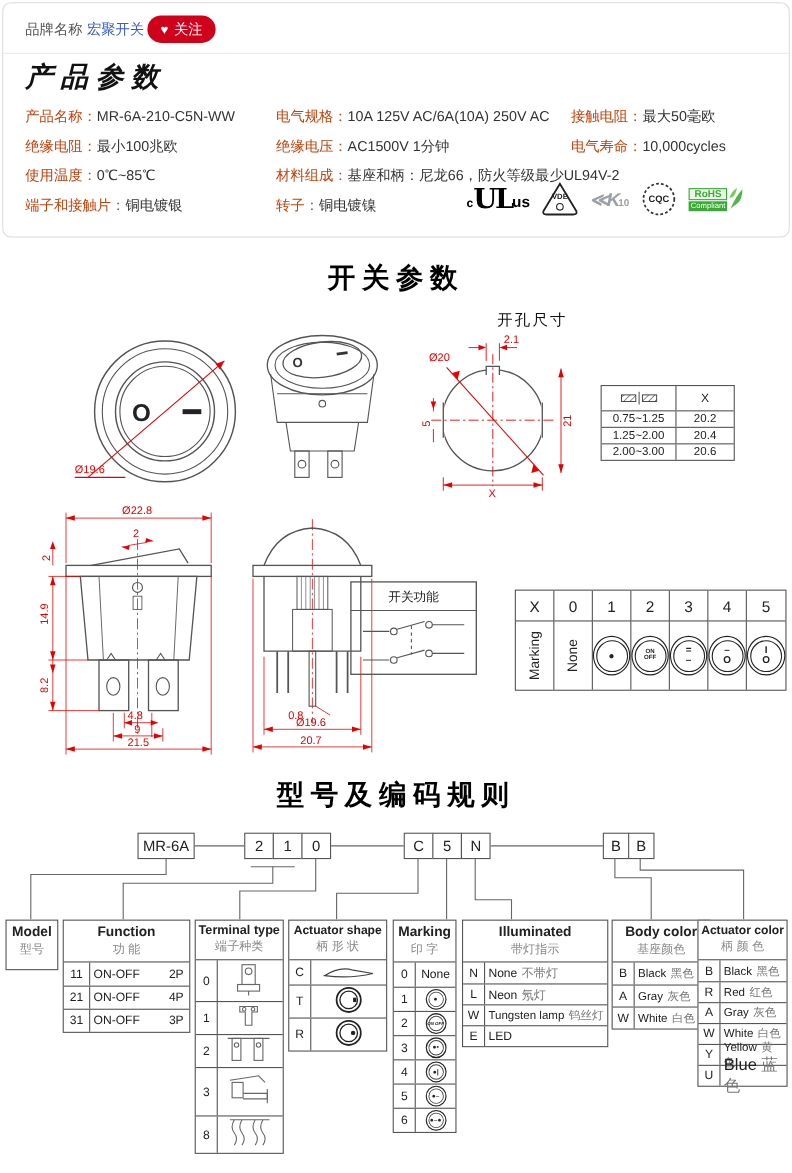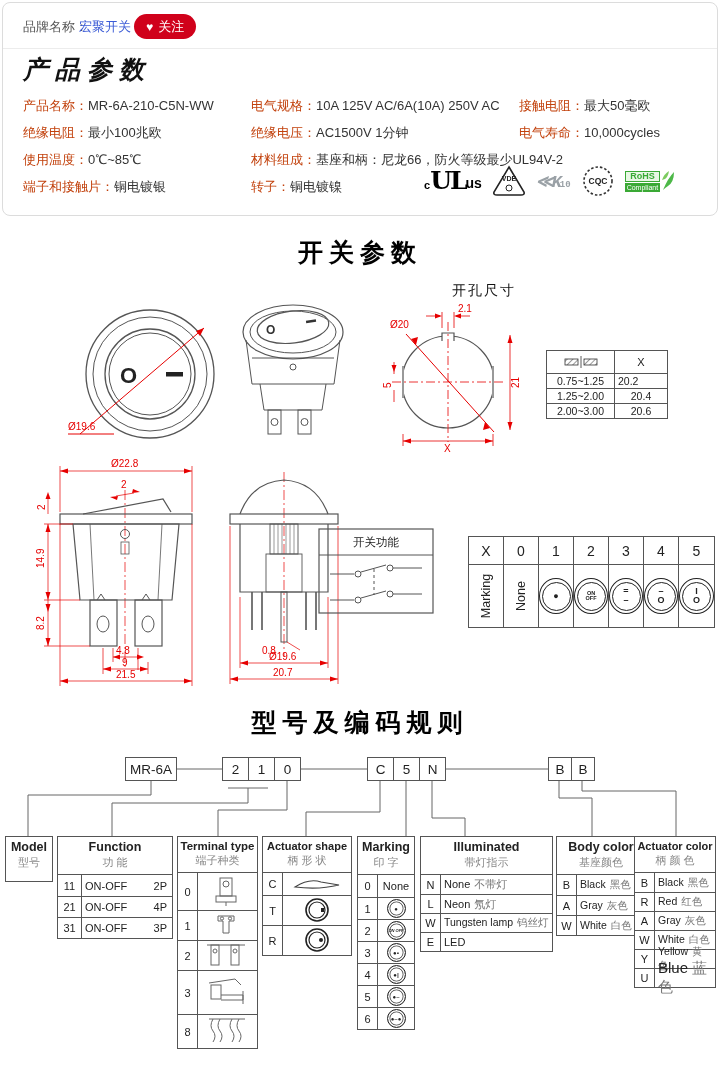--- a/index.html
+++ b/index.html
@@ -20,21 +20,21 @@
   .spec{position:absolute;font-size:13px;color:#333;white-space:nowrap;}
   .spec .lab{color:#c2410c;}
 
   
   .certs{position:absolute;left:421px;top:158px;width:250px;height:40px;display:flex;align-items:center;gap:10px;}
   .cul{display:flex;align-items:flex-end;color:#000;}
   .cul .c{font-size:11px;font-weight:bold;}
   .cul .ul{font-size:25px;font-weight:900;font-family:"DejaVu Serif",serif;letter-spacing:-2px;line-height:.8;}
   .cul .us{font-size:14px;font-weight:bold;}
   .cqc-wrap,.vde-wrap,.enec-wrap,.rohs-wrap{display:flex;align-items:center;}
-  .enec{color:#9aa1a6;font-weight:900;font-style:italic;font-size:17px;letter-spacing:-2px;font-family:Liberation Mono, monospace;}
+  .enec{color:#9aa1a6;font-weight:900;font-style:italic;font-size:17px;letter-spacing:-2px;}
   .enec .n10{font-size:9px;font-style:normal;letter-spacing:0;}
   .rohs{background:#fff;color:#3aa935;text-align:center;line-height:1;}
   .rohs .l1{font-size:9px;font-weight:bold;background:#e8f7e4;border:1px solid #3aa935;padding:0 2px;}
   .rohs .l2{font-size:7px;background:#3aa935;color:#fff;padding:1px 2px;margin-top:1px;}
 
   
   .h1{position:absolute;left:0;width:720px;text-align:center;font-size:25px;font-weight:bold;color:#000;letter-spacing:6px;}
 
   
   .ctable{position:absolute;border:1px solid #555;background:#fff;font-size:11px;color:#222;box-sizing:border-box;}
@@ -216,21 +216,21 @@
             </defs>
           <rect x="1" y="3" width="13" height="6" fill="url(#hatch)" stroke="#333" stroke-width="0.8"></rect>
           <rect x="20" y="3" width="13" height="6" fill="url(#hatch)" stroke="#333" stroke-width="0.8"></rect>
           <line x1="17" y1="0" x2="17" y2="12" stroke="#333" stroke-width="0.8"></line>
         </svg>
       </span>
       <span class="tc grow" style="text-align:center">X</span>
     </div>
     <div class="trow" style="height:15px;font-size:10.5px">
       <span class="tc code" style="width:68px">0.75~1.25</span>
-      <span class="tc grow" style="">20.2</span>
+      <span class="tc grow" style="text-align:center">20.2</span>
     </div>
     <div class="trow" style="height:15px;font-size:10.5px">
       <span class="tc code" style="width:68px">1.25~2.00</span>
       <span class="tc grow" style="text-align:center">20.4</span>
     </div>
     <div class="trow" style="height:15px;font-size:10.5px">
       <span class="tc code" style="width:68px">2.00~3.00</span>
       <span class="tc grow" style="text-align:center">20.6</span>
     </div>
   </div>

